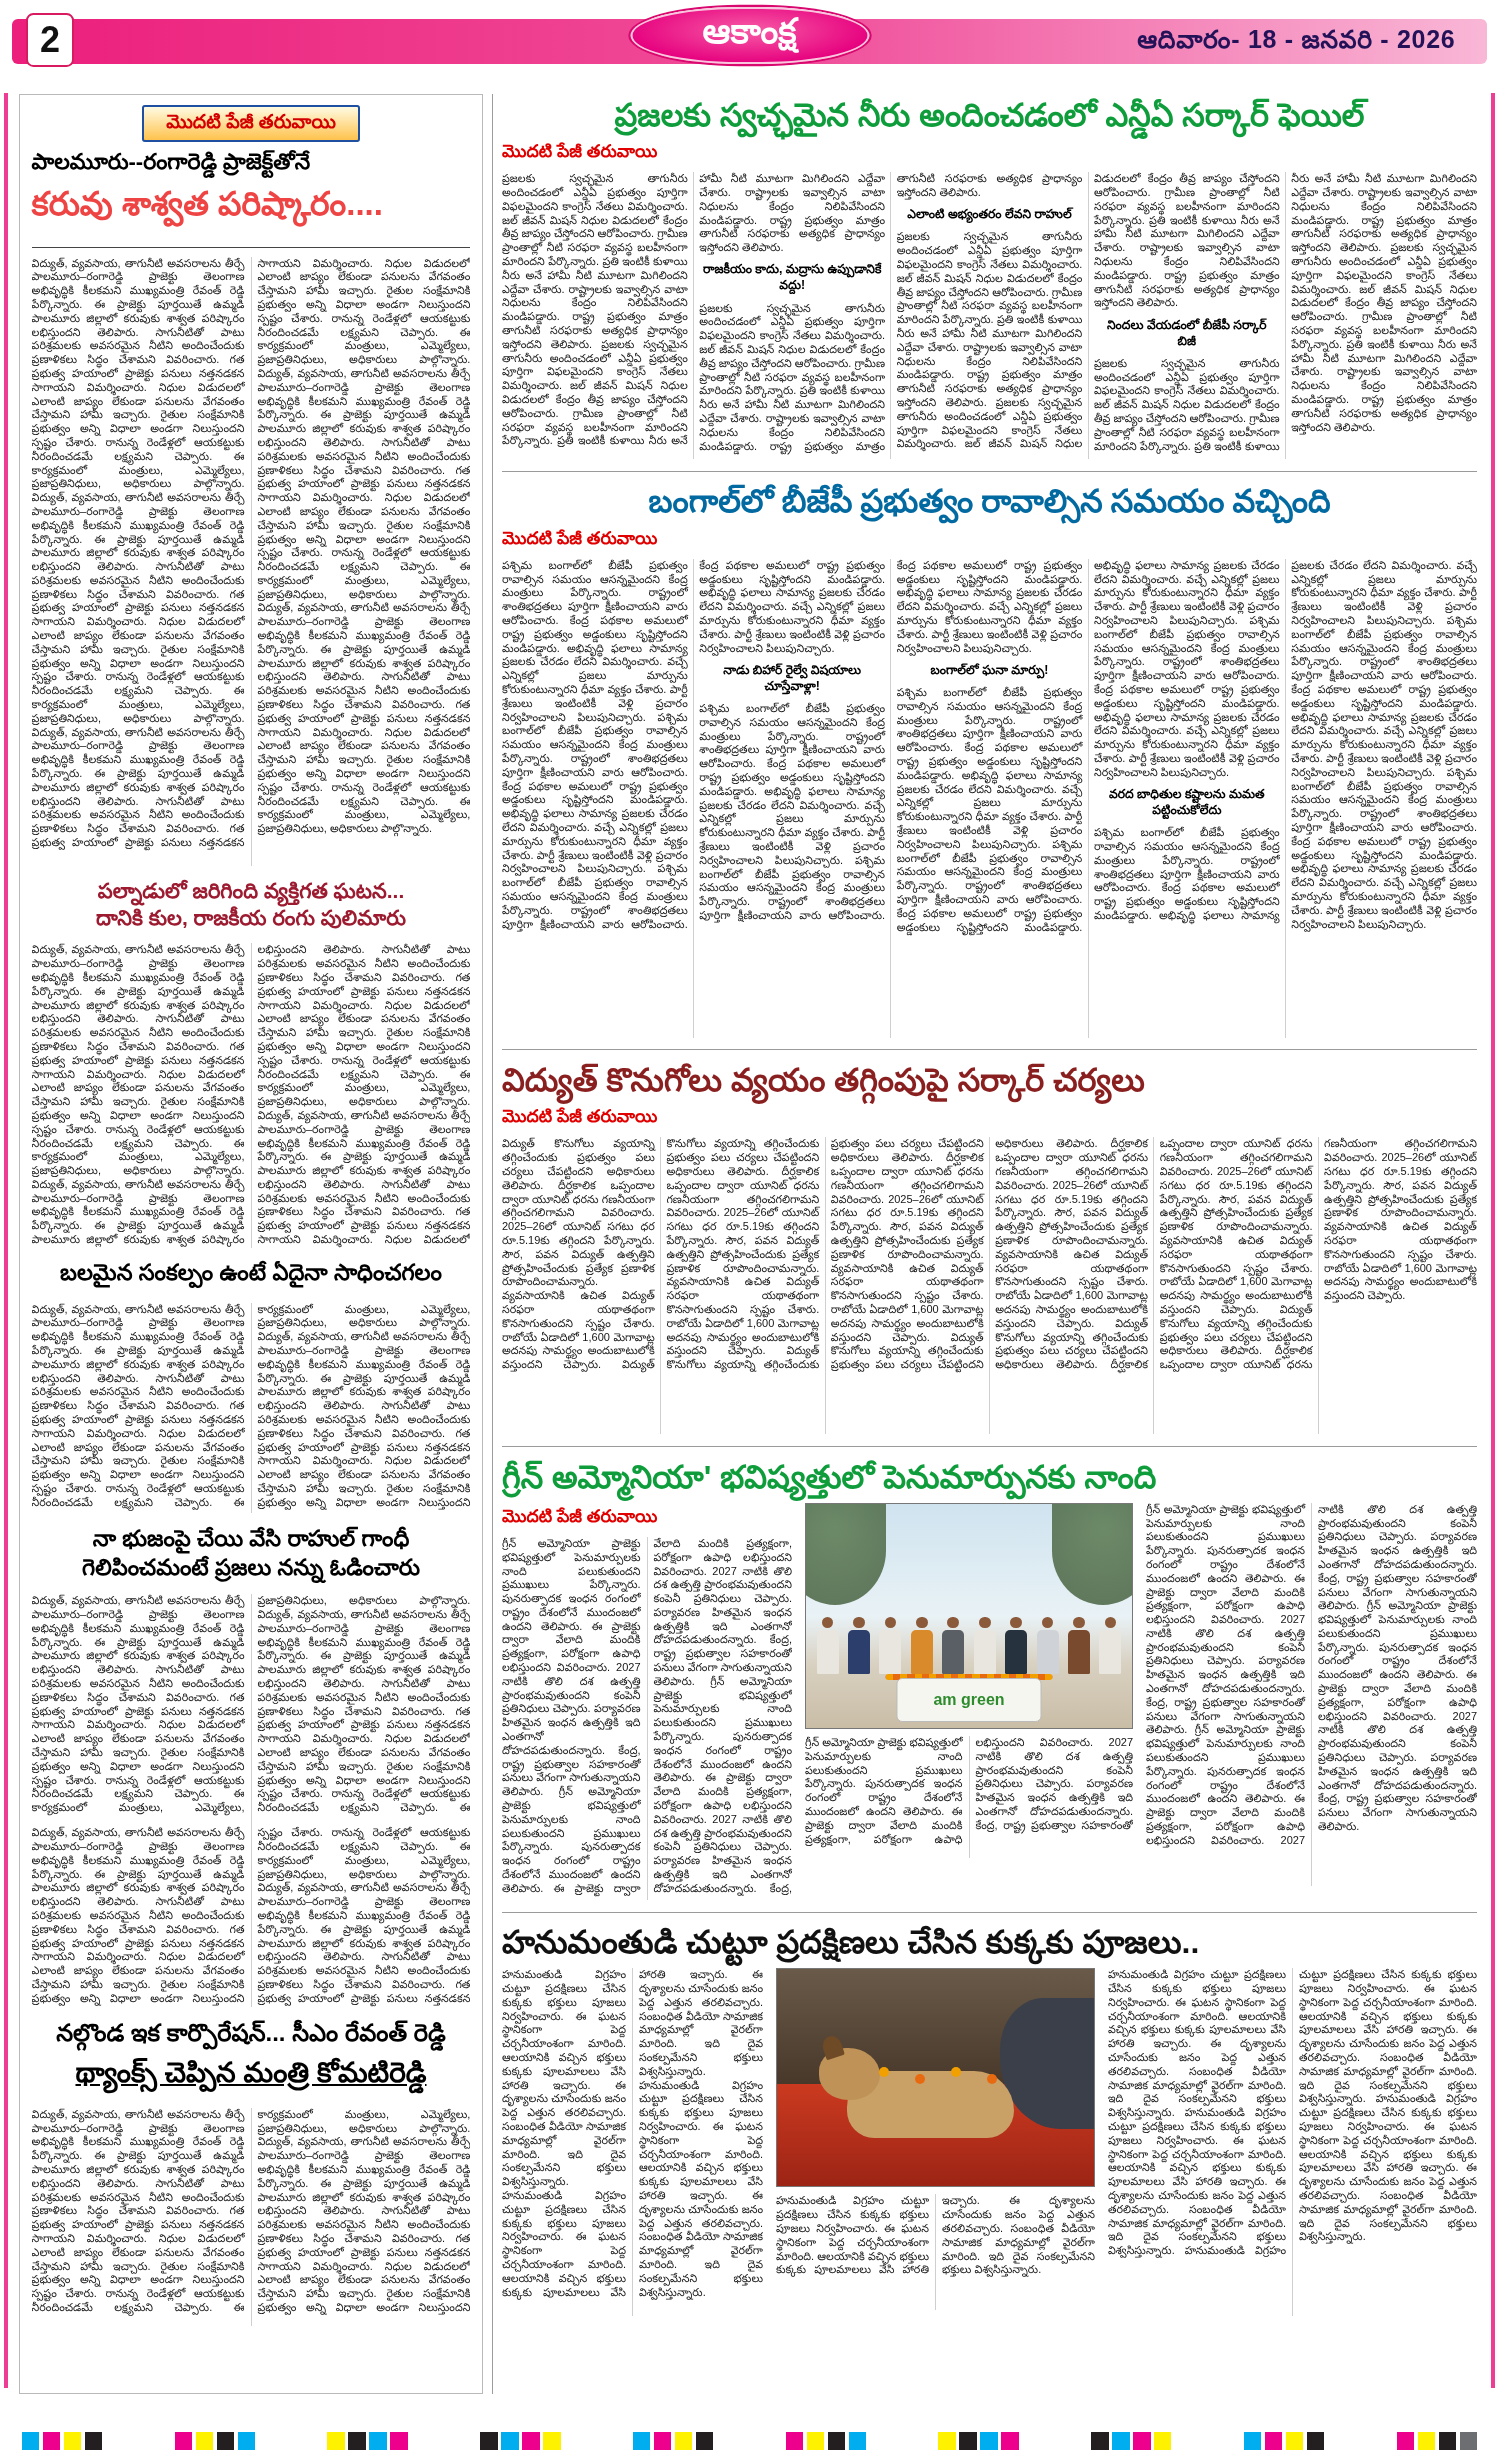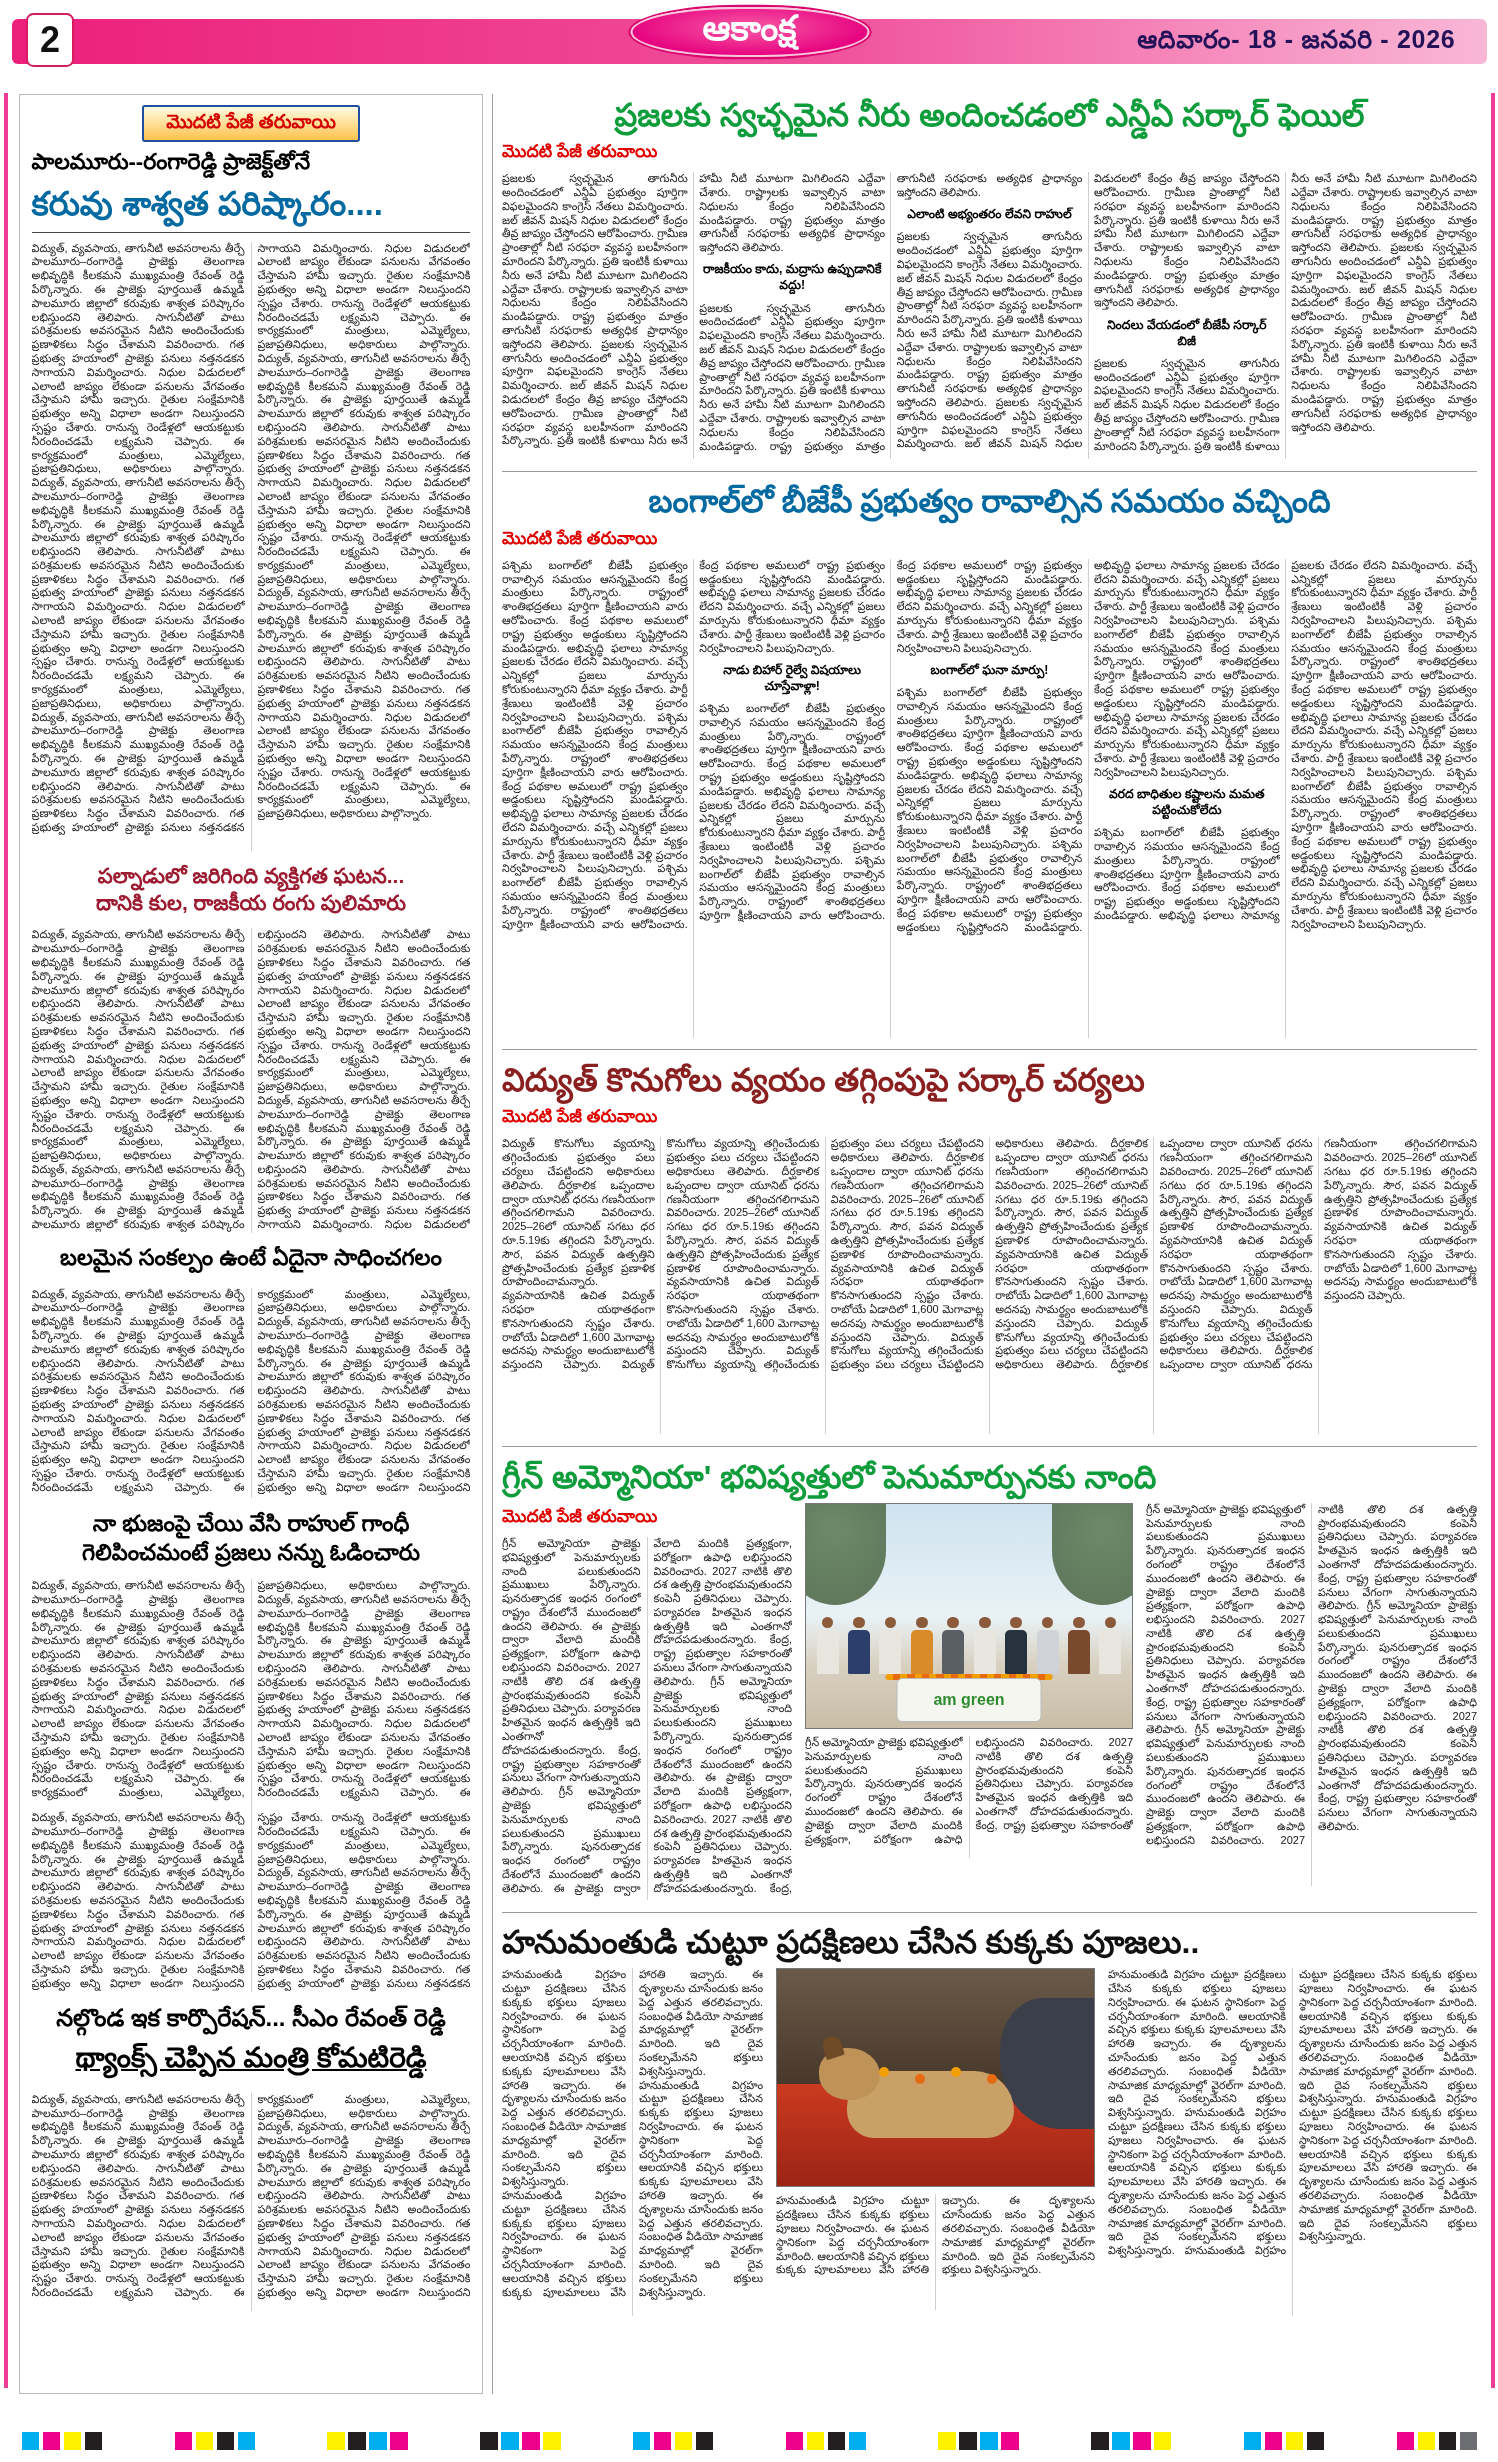--- a/index.html
+++ b/index.html
@@ -13,21 +13,21 @@
   .edge-line.left { left:4.4px; } .edge-line.right { right:4.4px; }
 
   
   .header { position:absolute; top:19px; left:11.6px; right:11.6px; height:45px;
             background:linear-gradient(90deg,#ec1f7c,#f0509b 55%,#f9b7d6);
             border-radius:5.8px; }
   .pagenum { position:absolute; left:14.5px; top:-5.8px; width:48px; height:54px; background:#ffffff;
              border:2.2px solid #d81b60; border-radius:7.3px; font-size:36px; font-weight:bold;
              display:flex; align-items:center; justify-content:center; color:#111; }
   .masthead { position:absolute; left:50%; top:-11.6px; transform:translateX(-50%);
-              width:239px; height:50px; background:radial-gradient(ellipse at 50% 40%, #f75ba6, #e6007e 75%);
+              width:239px; height:57px; background:radial-gradient(ellipse at 50% 40%, #f75ba6, #e6007e 75%);
               border:2.9px solid #f8c7de; box-shadow:0 0 0 2.2px #d8086f; border-radius:50%/55%;
               color:#fff; font-size:35px; font-weight:bold; display:flex; align-items:center; justify-content:center; }
   .date { position:absolute; right:32px; top:50%; transform:translateY(-50%);
           font-size:25px; font-weight:bold; color:#231258; letter-spacing:0.7px; }
 
   
   .left-col { position:absolute; left:19px; top:94px; width:464px; height:2300px;
               border:0.7px solid #b9b9b9; padding:10px 11.6px; overflow:hidden; }
   .vdiv { position:absolute; left:492px; top:94px; width:0.7px; height:2300px; background:#9c9c9c; }
   .right-region { position:absolute; left:502px; top:94px; width:975px; height:2300px; overflow:hidden; }
@@ -39,21 +39,21 @@
   .cols-6 { column-count:6; column-gap:11.6px; column-rule:0.7px solid #cfcfcf; }
   .inline-subhead { font-weight:bold; font-size:12.3px; text-align:center; margin:7.3px 2.9px; line-height:1.3; color:#000; }
 
   .cont-tag-box { width:fit-content; margin:0 auto 7.3px; padding:3.6px 22px;
                   border:2.2px solid #1e4fa0; border-radius:2.9px;
                   background:linear-gradient(#fffbe2,#ffc24d); color:#d40000;
                   font-weight:bold; font-size:19px; }
   .tag-red { color:#e10000; font-weight:bold; font-size:17.4px; margin:2.9px 0 7.3px; }
 
   .kicker { font-weight:bold; font-size:22px; margin:1.5px 0 4.4px; color:#000; }
-  .left-headline { font-weight:bold; font-size:33px; color:#0369a1; padding-bottom:1px;
+  .left-headline { font-weight:bold; font-size:33px; color:#ef4444; padding-bottom:16px;
                    border-bottom:1.5px solid #444; margin-bottom:8.7px; }
   .lsub { text-align:center; font-weight:bold; margin:11.6px 4.4px; color:#000; }
   .lsub .blk { display:block; }
   .lsub.maroon { color:#9c1b30; font-size:21px; line-height:1.3; }
   .lsub.s2 { font-size:22.5px; }
   .lsub.s3 { font-size:22.5px; line-height:1.3; }
   .lsub.s4 { font-size:27px; line-height:1.3; }
   .lsub.s5 { font-size:24px; margin-bottom:4.4px; }
   .lsub.s6 { font-size:28px; margin-top:4.4px;text-decoration:underline; }
 

